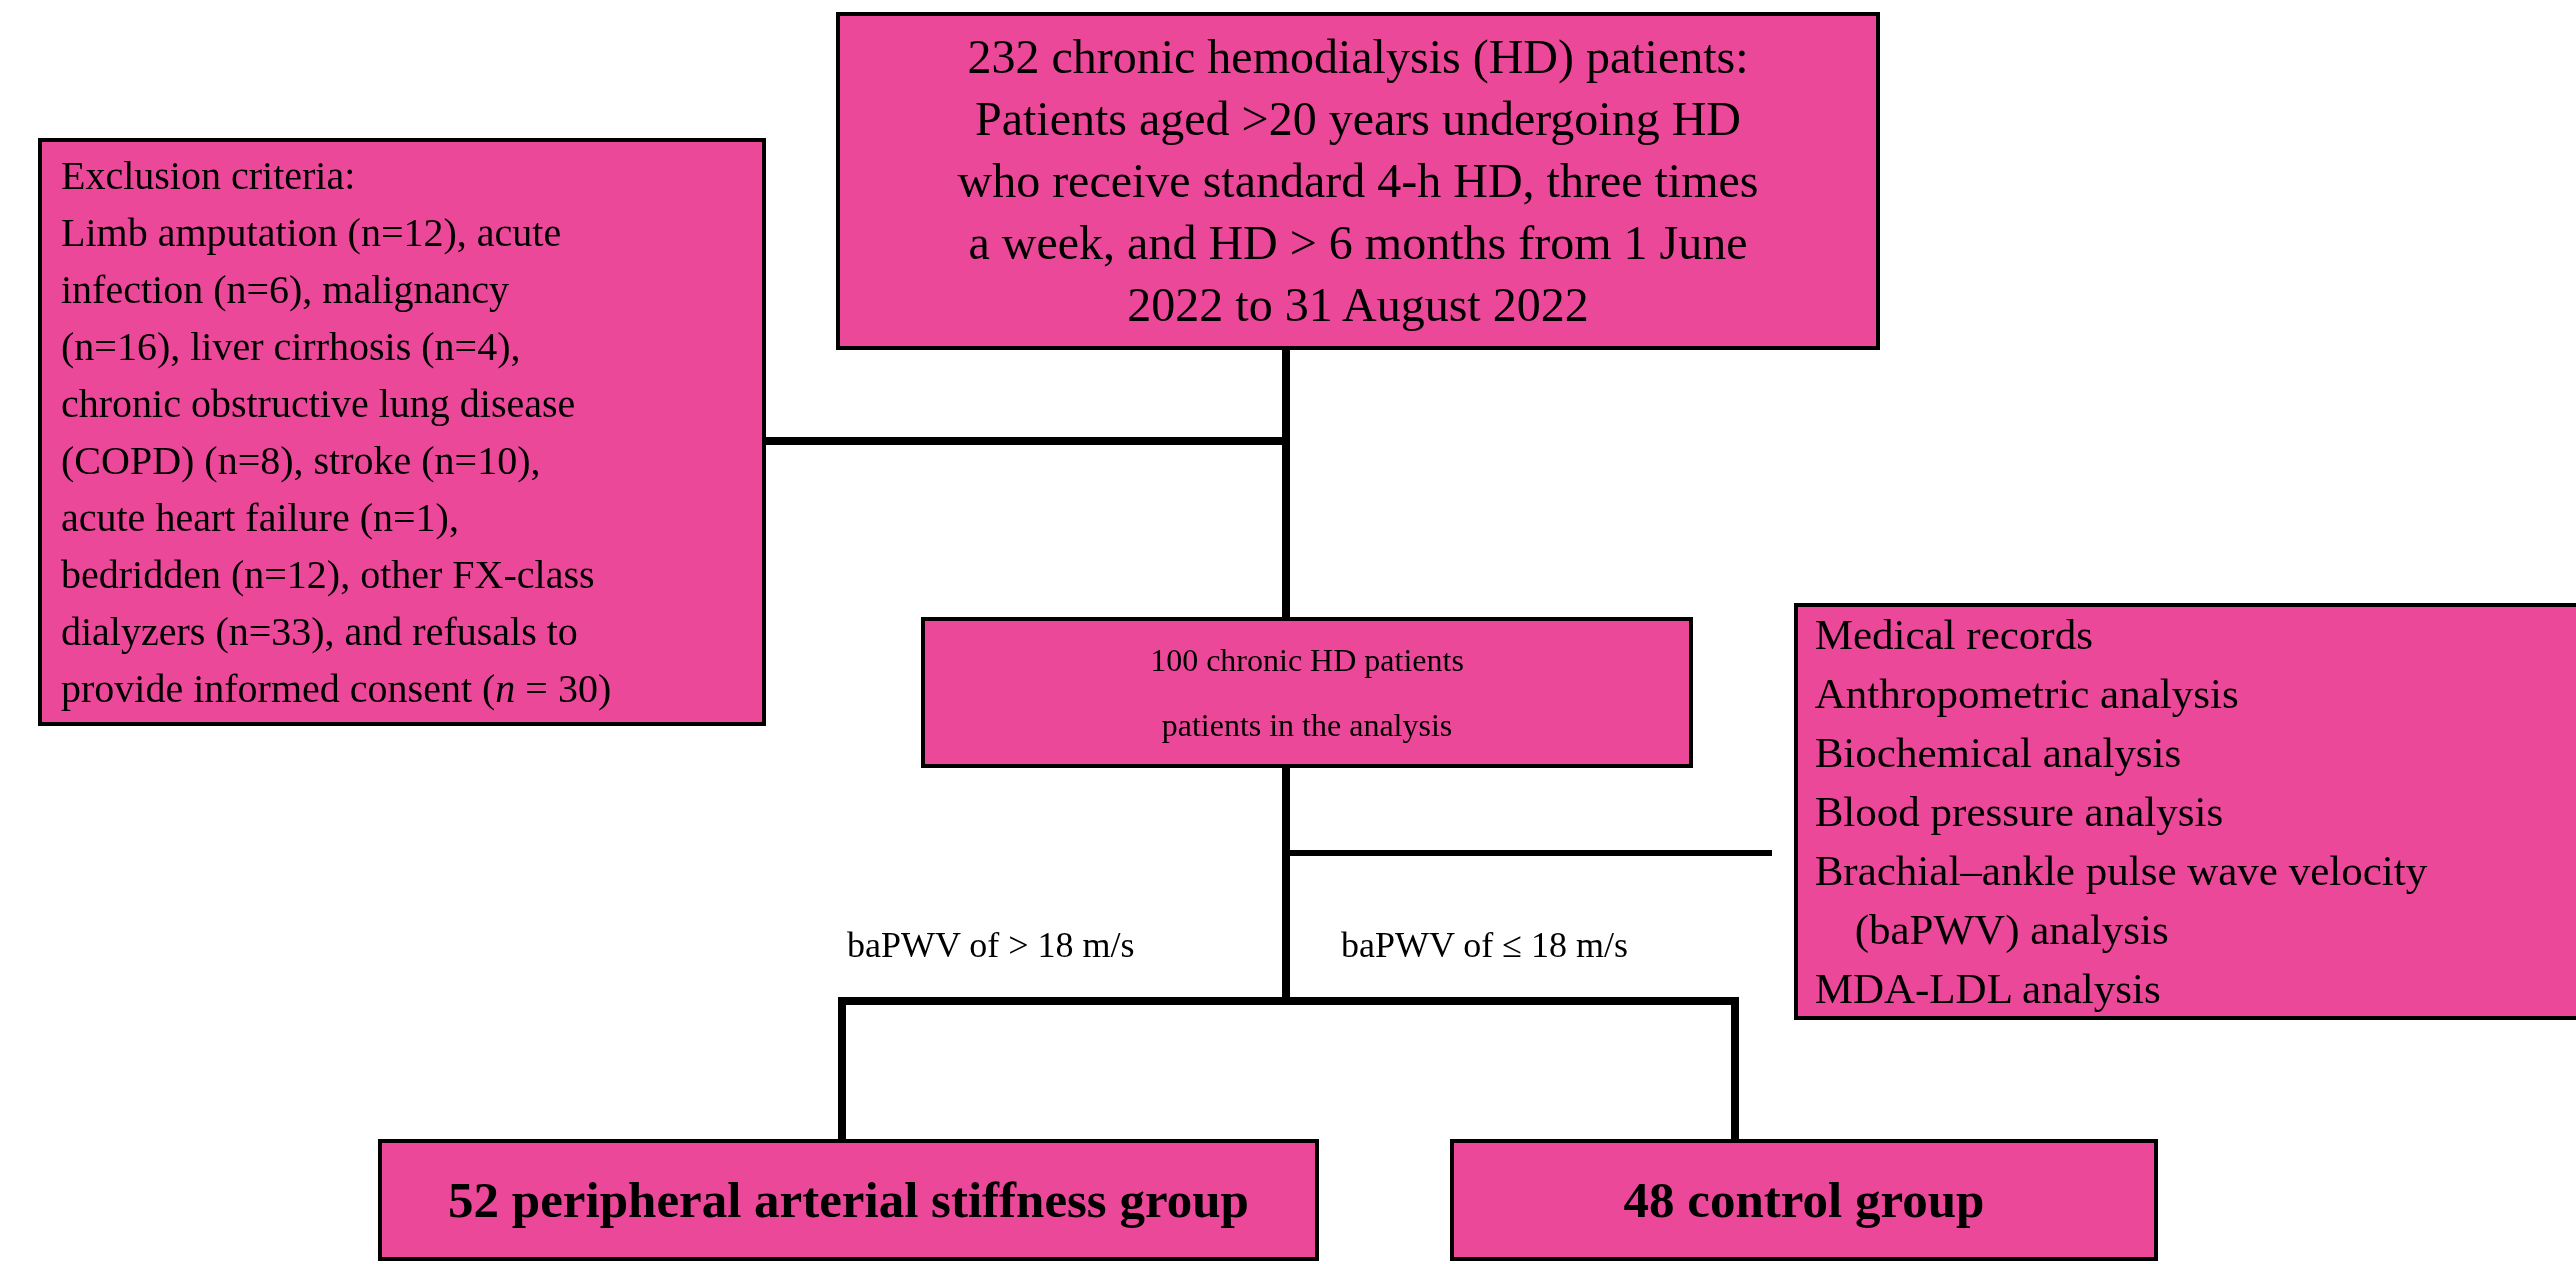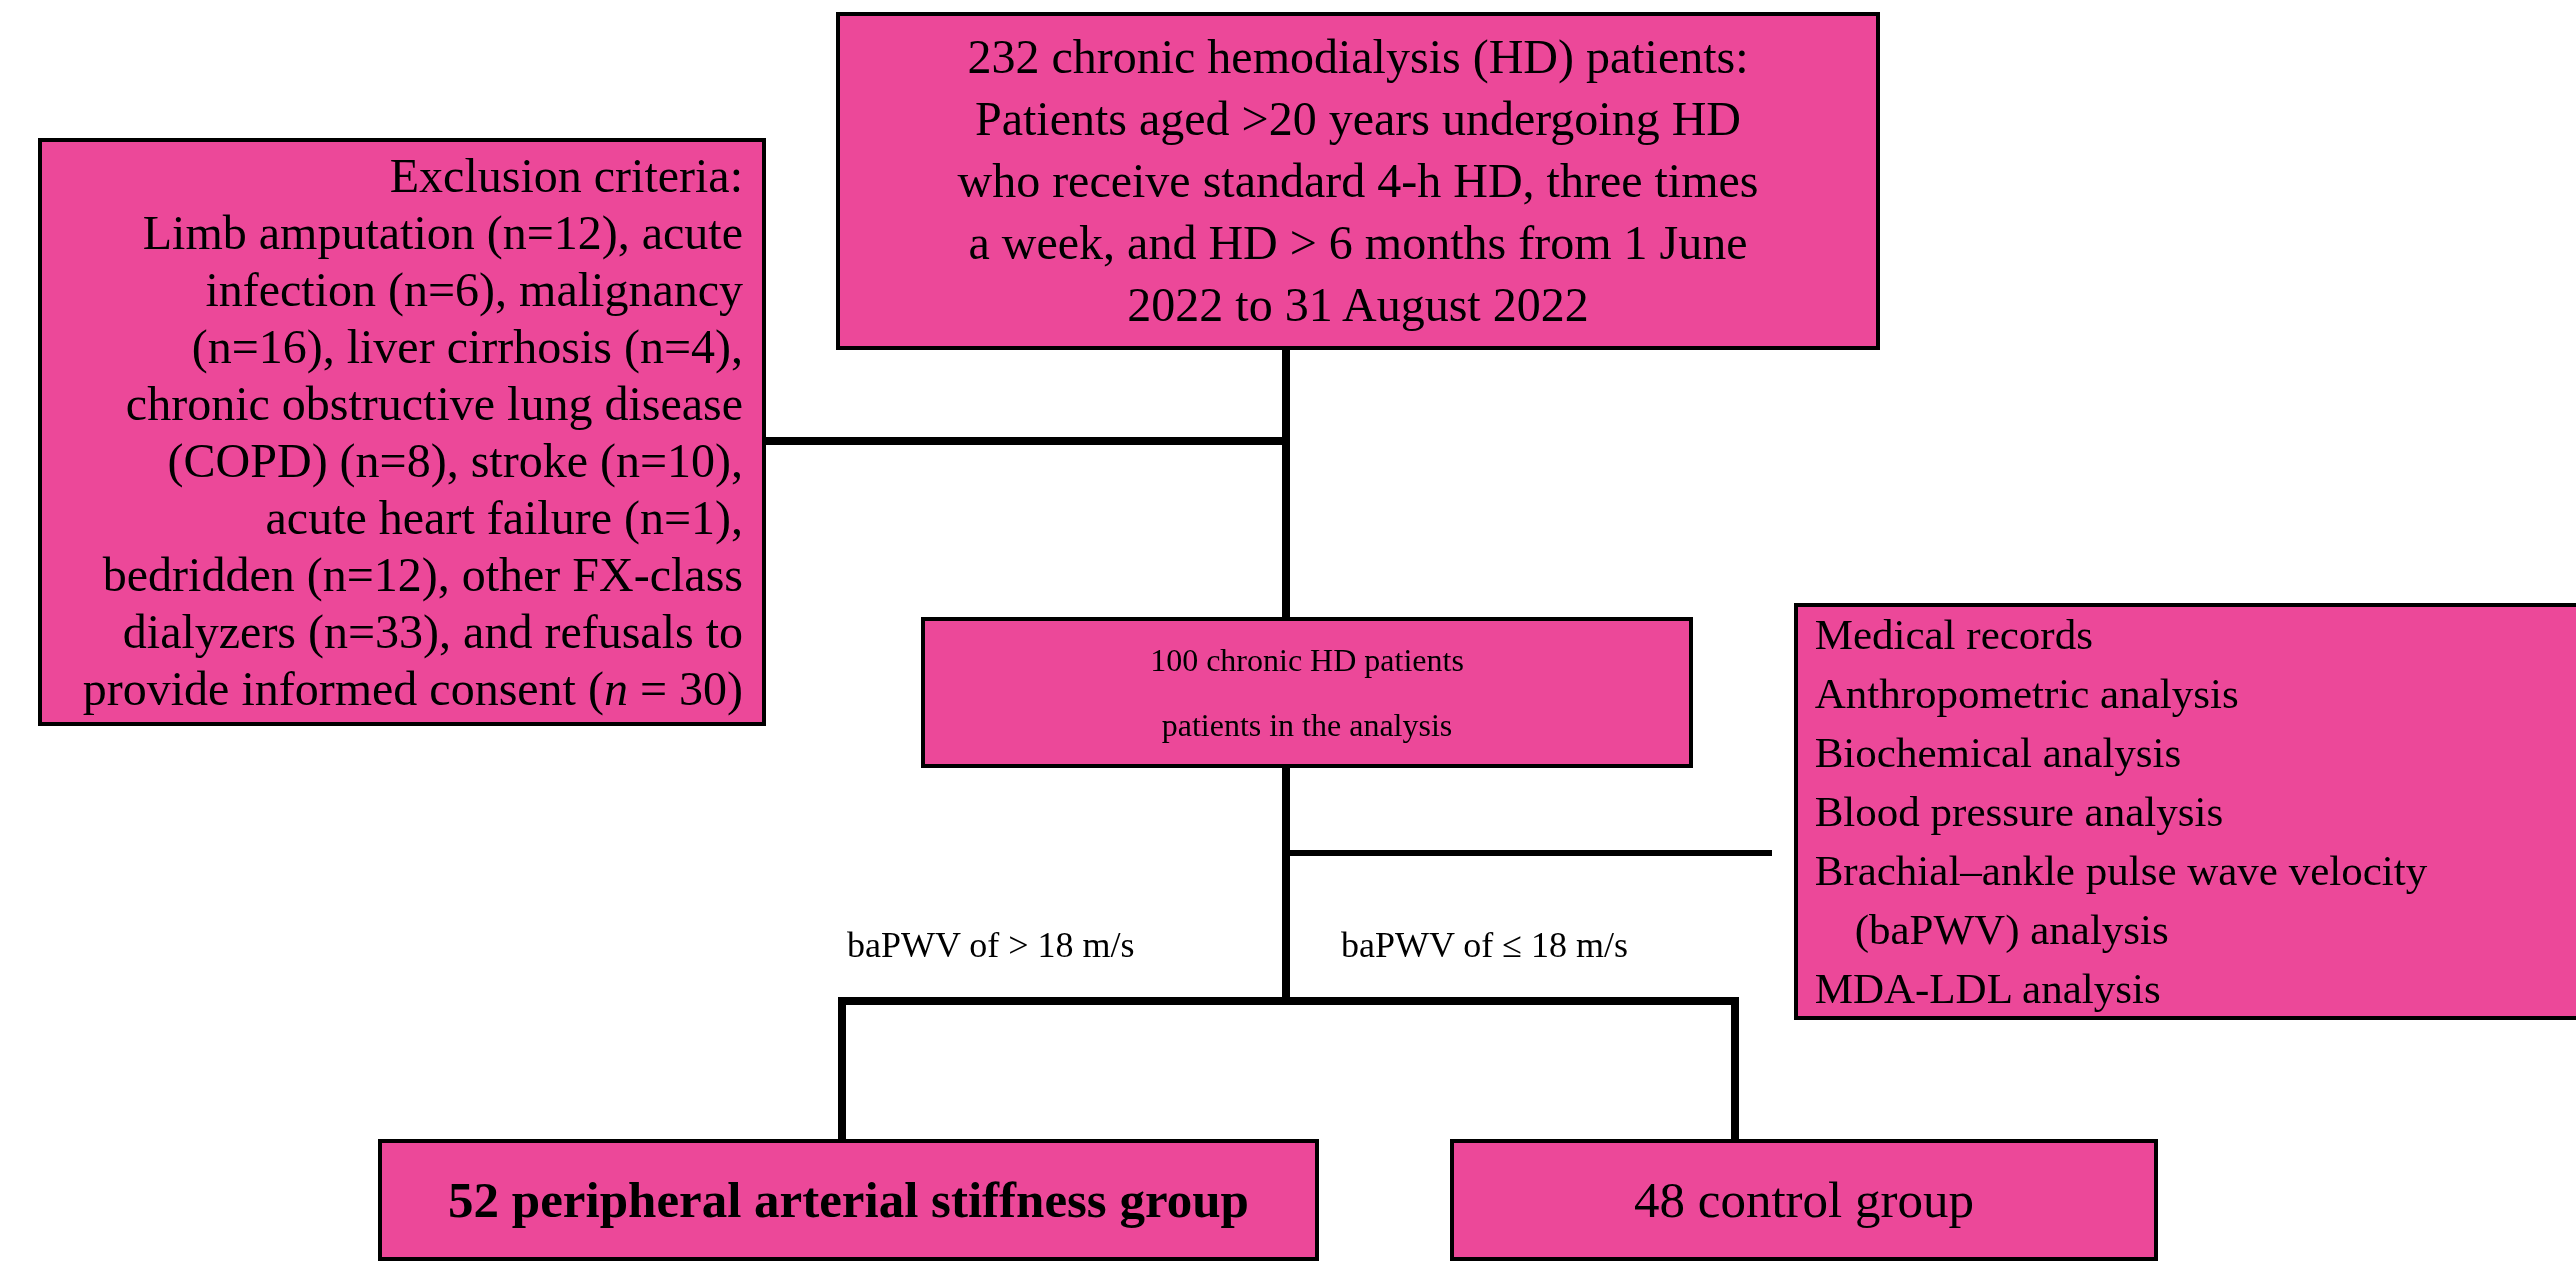--- a/index.html
+++ b/index.html
@@ -40,30 +40,30 @@
   .line-txt {
     display: block;
     white-space: pre;
   }
 
   
   #box-top .box-inner       { padding: 6.4px 16.7px; }
   #box-top .line-txt        { font-size: 48px; line-height: 62px; }
 
   #box-exclusion .box-inner { padding: 5.1px 19px; justify-content: flex-start; }
-  #box-exclusion .line-txt  { font-size: 48px; line-height: 57px; text-align: right; }
+  #box-exclusion .line-txt  { font-size: 40px; line-height: 57px; }
 
   #box-middle .line-txt     { font-size: 32px; line-height: 65px; }
 
   #box-analysis .box-inner  { padding: 7.7px 16.7px; justify-content: center; }
   #box-analysis .line-txt   { font-size: 43px; line-height: 59px; }
   #box-analysis .indent     { padding-left: 40px; }
 
   #box-stiff .line-txt      { font-size: 51px; line-height: 62px; }
-  #box-control .line-txt    { font-size: 51px; line-height: 62px; }
+  #box-control .line-txt    { font-size: 51px; line-height: 62px; font-weight: bold; }
 
   .ital { font-style: italic; }
 
   
   .conn {
     position: absolute;
     background: #000000;
     z-index: 1;
   }
 

